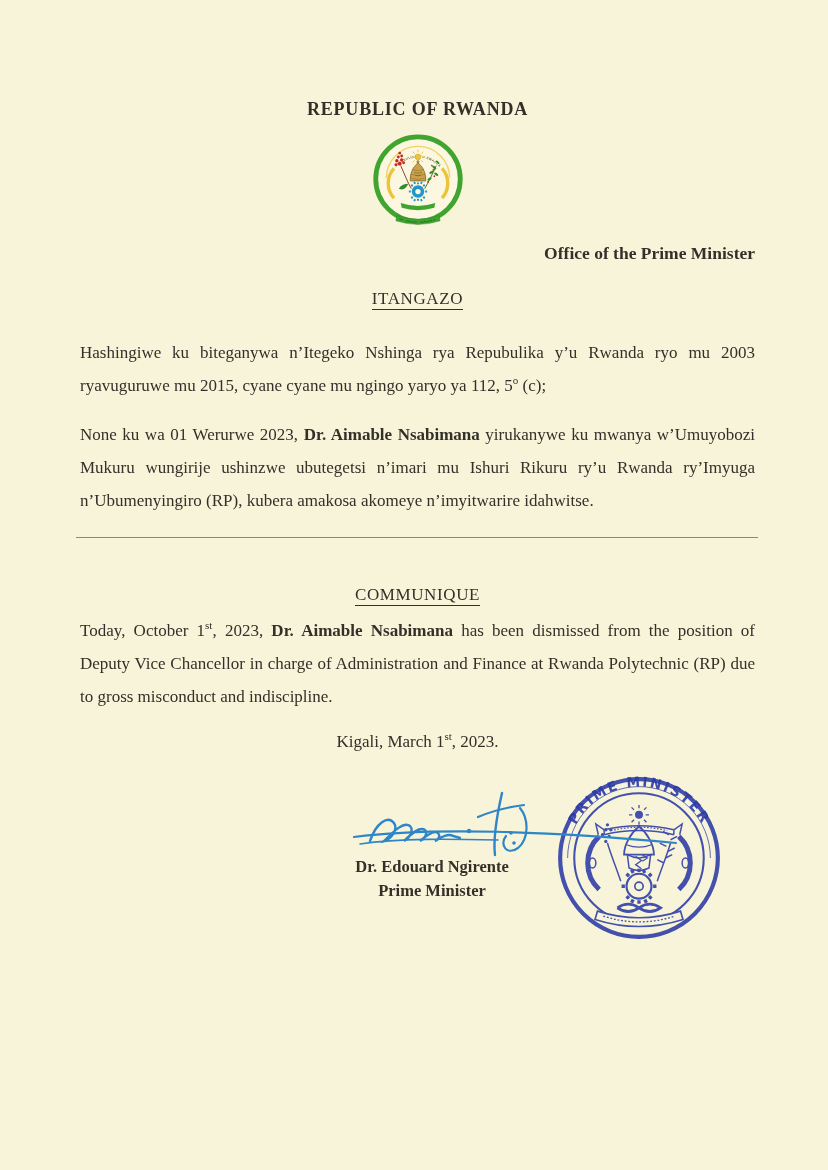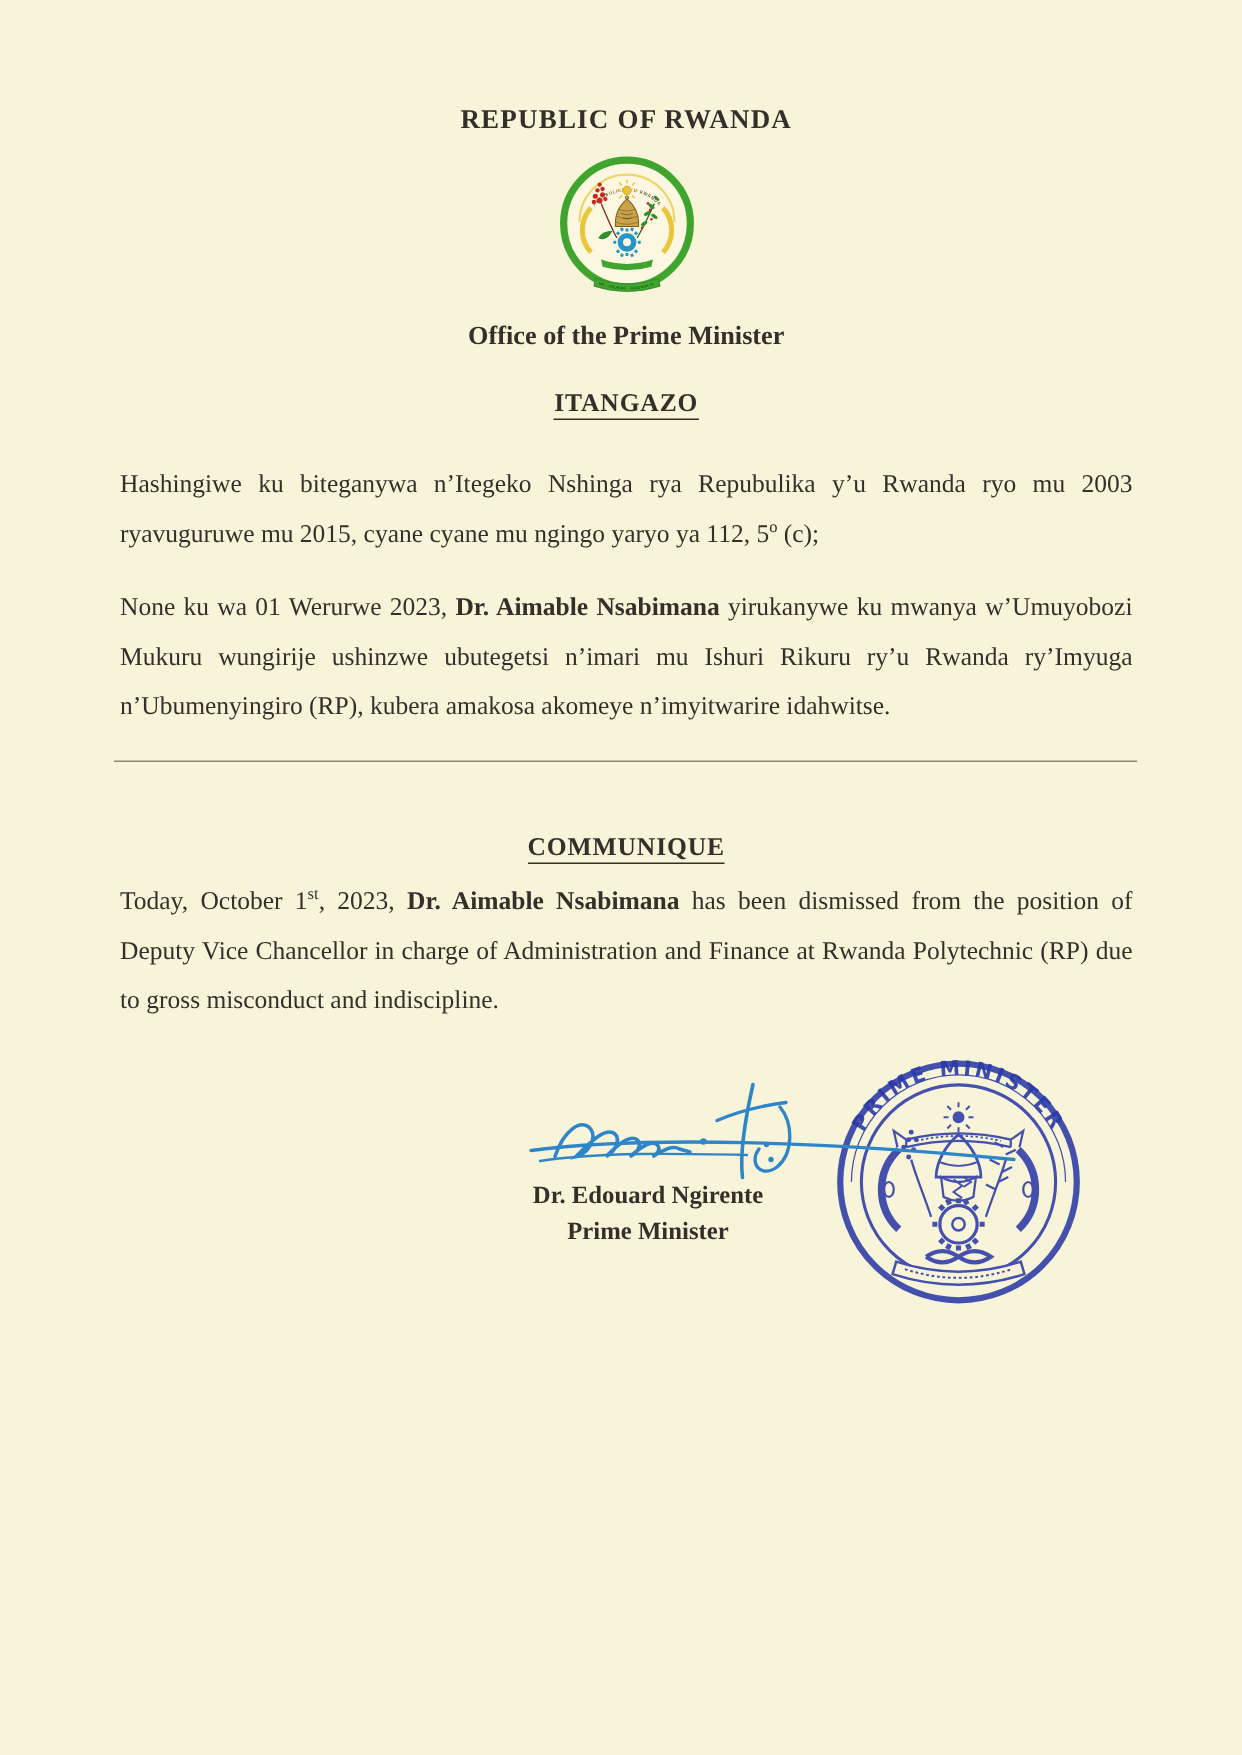--- a/index.html
+++ b/index.html
@@ -3,24 +3,24 @@
 <meta charset="utf-8">
 <style>
   html,body{margin:0;padding:0;background:#f8f4d9;}
   .page{
     width:828px;height:1170px;background:#f8f4d9;position:relative;
     font-family:"Liberation Serif",serif;color:#33302a;overflow:hidden;
     margin:0 auto;
   }
   .content{padding:0 73px 0 80px;}
   .center{text-align:center;}
-  .republic{padding-top:68px;font-size:18px;font-weight:bold;letter-spacing:.8px;line-height:22px;}
+  .republic{padding-top:98px;font-size:18px;font-weight:bold;letter-spacing:.8px;line-height:22px;}
   .emblem-wrap{margin-top:12px;text-align:center;line-height:0;}
-  .office{margin-top:14px;font-size:17.5px;font-weight:bold;line-height:22px;}
-  .section-head{margin-top:24px;font-size:17px;font-weight:bold;letter-spacing:.6px;line-height:22px;}
+  .office{margin-top:14px;font-size:17.5px;font-weight:bold;line-height:22px;text-align:right;}
+  .section-head{margin-top:24px;font-size:17px;font-weight:normal;letter-spacing:.6px;line-height:22px;}
   .section-head .u{border-bottom:1.6px solid #33302a;padding-bottom:1px;}
   .head-communique{margin-top:46px;}
   .para{font-size:17px;line-height:33px;text-align:justify;margin:0;}
   .p1{margin-top:26px;}
   .p2{margin-top:16px;}
   .p3{margin-top:27px;}
   .p4{margin-top:8px;}
   .sep{border:none;border-top:1.5px solid #8a8878;margin:20px 0 0 -4px;width:682px;}
   .dateline{margin-top:18px;font-size:17px;line-height:22px;}
   .behalf{margin-top:22px;font-size:17px;font-weight:bold;line-height:24px;letter-spacing:.2px;}
@@ -112,20 +112,21 @@
 
     <p class="para p2"><span>None ku wa 01 Werurwe 2023, </span><b>Dr. Aimable Nsabimana</b><span> yirukanywe ku mwanya w’Umuyobozi Mukuru wungirije ushinzwe ubutegetsi n’imari mu Ishuri Rikuru ry’u Rwanda ry’Imyuga n’Ubumenyingiro (RP), kubera amakosa akomeye n’imyitwarire idahwitse.</span></p>
 
     <hr class="sep">
 
     <div class="center section-head head-communique"><span class="u">COMMUNIQUE</span></div>
 
 
     <p class="para p4"><span>Today, October 1</span><sup>st</sup><span>, 2023, </span><b>Dr. Aimable Nsabimana</b><span> has been dismissed from the position of Deputy Vice Chancellor in charge of Administration and Finance at Rwanda Polytechnic (RP) due to gross misconduct and indiscipline.</span></p>
 
+    <div class="center dateline"><span>Kigali, March 1</span><sup>st</sup><span>, 2023.</span></div>
 
 
     <div class="footer">
 
       <svg class="stamp" viewBox="0 0 200 200">
         <g stroke="#2b3aa6" fill="none" opacity=".88">
           <circle cx="100" cy="100" r="95" stroke-width="5"></circle>
           <circle cx="100" cy="100" r="78" stroke-width="2.5"></circle>
           <path id="stArcTop" d="M 14,100 A 86,86 0 0 1 186,100"></path>
           <g stroke-width="1.6">

